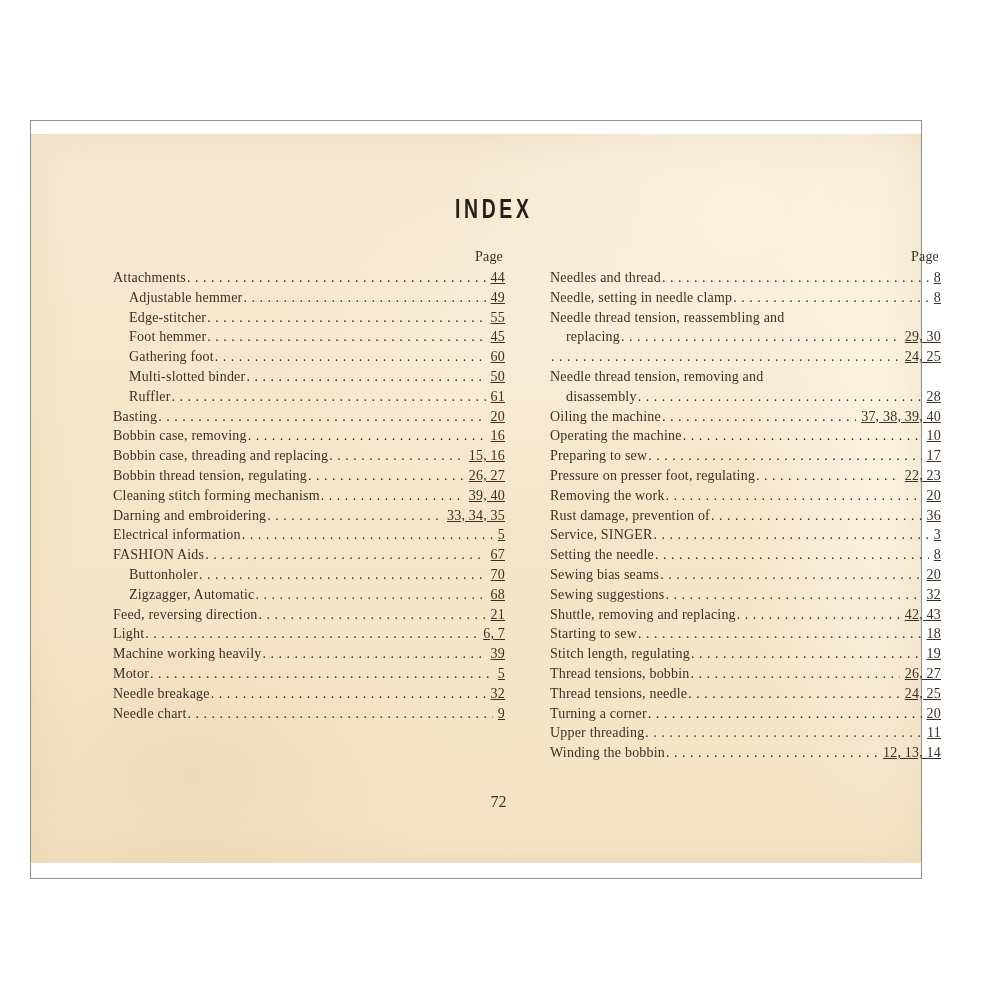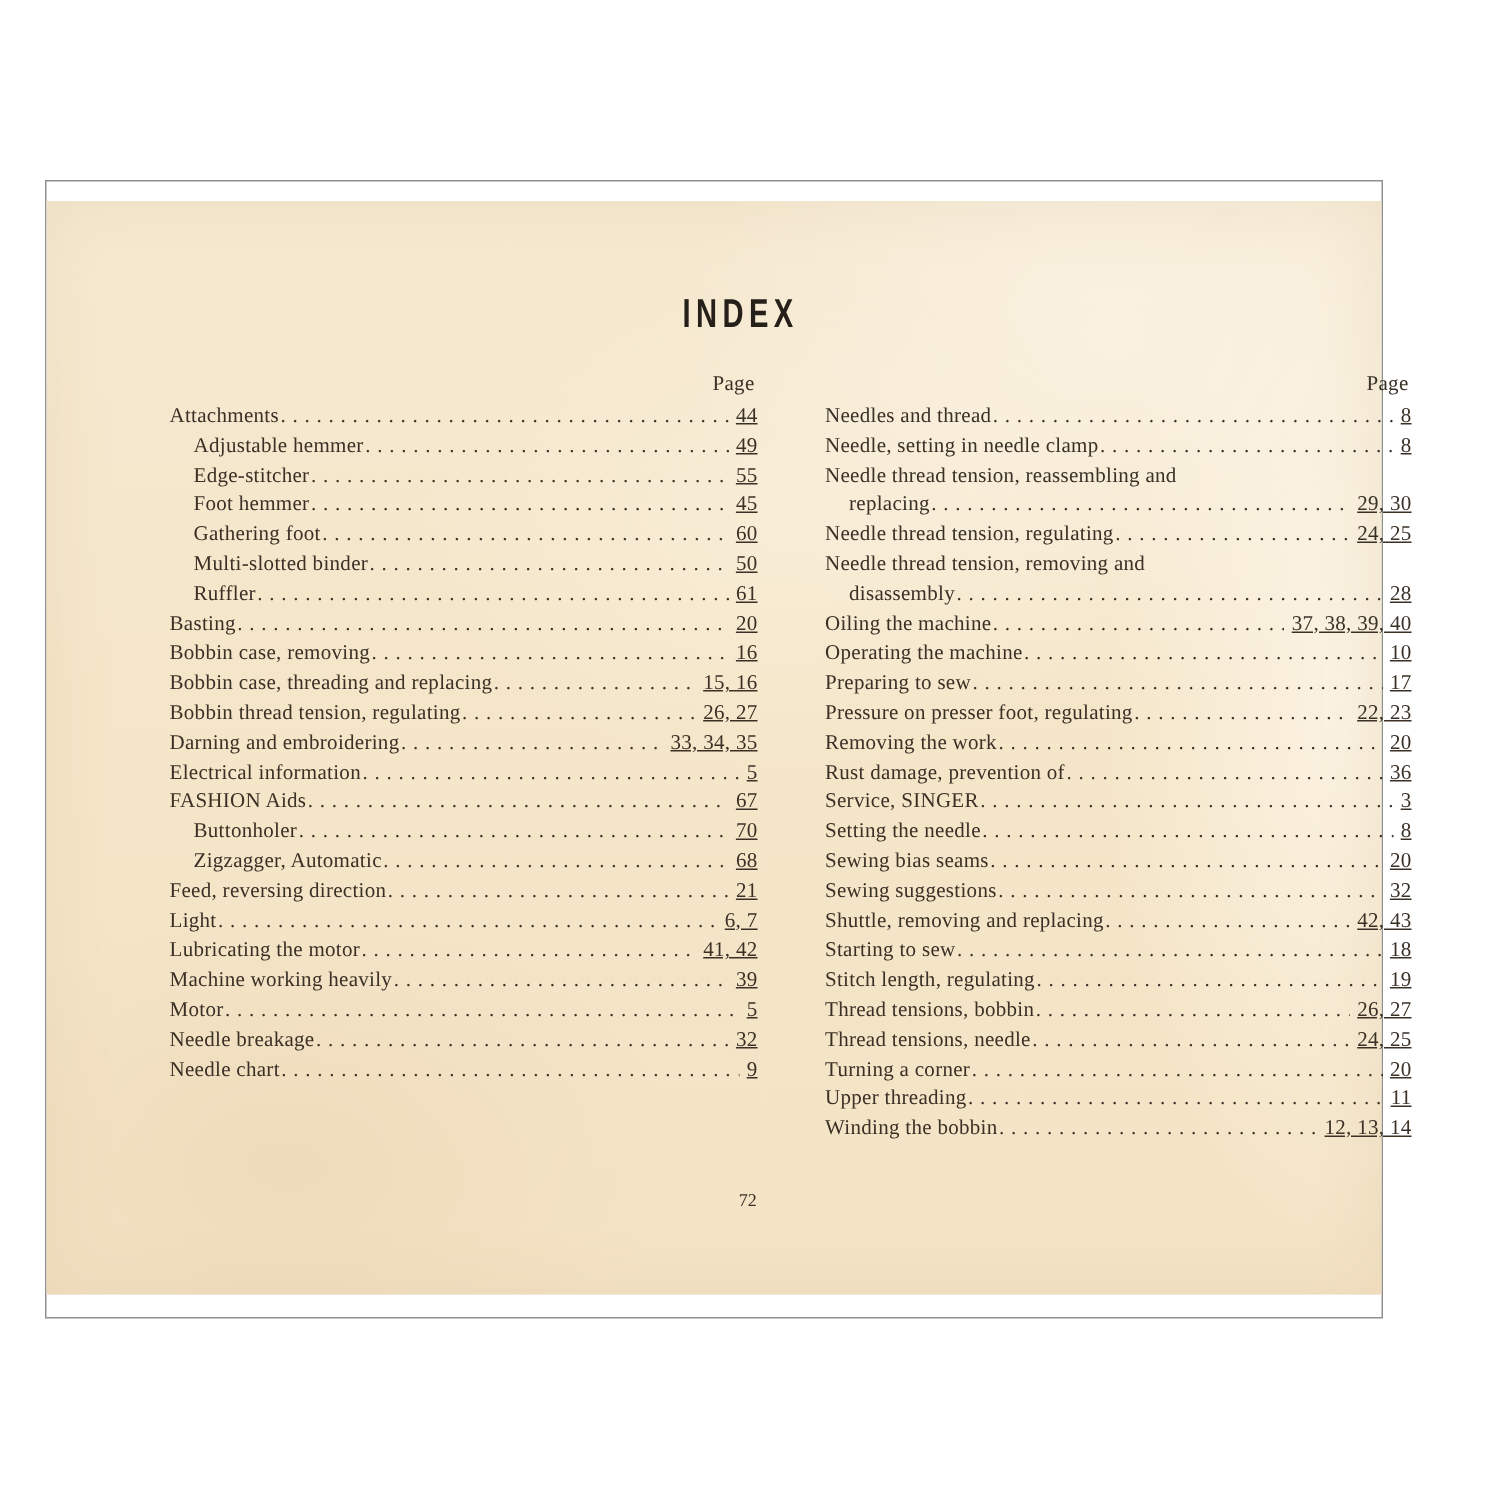--- a/index.html
+++ b/index.html
@@ -88,21 +88,21 @@
   .row .pnum {
     flex: 0 0 auto;
     padding-left: 3px;
     text-align: right;
     text-decoration: underline;
   }
 
   .footer {
     position: absolute; left: 45px; right: 0; top: 672px;
     text-align: center;
-    font-size: 12px;
+    font-size: 16px;
     font-family: Liberation Serif, serif;
   }
 </style>
 </head>
 <body>
 
 <div class="canvas">
   <div class="scan-frame">
     <div class="paper"></div>
 
@@ -172,20 +172,25 @@
     <span class="dots"></span>
     <span class="pnum">15, 16</span>
   </div>
 
   <div class="row">
     <span class="label">Bobbin thread tension, regulating</span>
     <span class="dots"></span>
     <span class="pnum">26, 27</span>
   </div>
 
+  <div class="row">
+    <span class="label">Cleaning stitch forming mechanism</span>
+    <span class="dots"></span>
+    <span class="pnum">39, 40</span>
+  </div>
 
   <div class="row">
     <span class="label">Darning and embroidering</span>
     <span class="dots"></span>
     <span class="pnum">33, 34, 35</span>
   </div>
 
   <div class="row">
     <span class="label">Electrical information</span>
     <span class="dots"></span>
@@ -215,25 +220,20 @@
     <span class="dots"></span>
     <span class="pnum">21</span>
   </div>
 
   <div class="row">
     <span class="label">Light</span>
     <span class="dots"></span>
     <span class="pnum">6, 7</span>
   </div>
 
-  <div class="row">
-    <span class="label">Lubricating the motor</span>
-    <span class="dots"></span>
-    <span class="pnum">41, 42</span>
-  </div>
 
   <div class="row">
     <span class="label">Machine working heavily</span>
     <span class="dots"></span>
     <span class="pnum">39</span>
   </div>
 
   <div class="row">
     <span class="label">Motor</span>
     <span class="dots"></span>
@@ -275,21 +275,20 @@
 
   </div>
 
   <div class="row indent">
     <span class="label">replacing</span>
     <span class="dots"></span>
     <span class="pnum">29, 30</span>
   </div>
 
   <div class="row">
-    <span class="label">Needle thread tension, regulating</span>
     <span class="dots"></span>
     <span class="pnum">24, 25</span>
   </div>
 
   <div class="row no-pages">
     <span class="label">Needle thread tension, removing and</span>
 
   </div>
 
   <div class="row indent">

